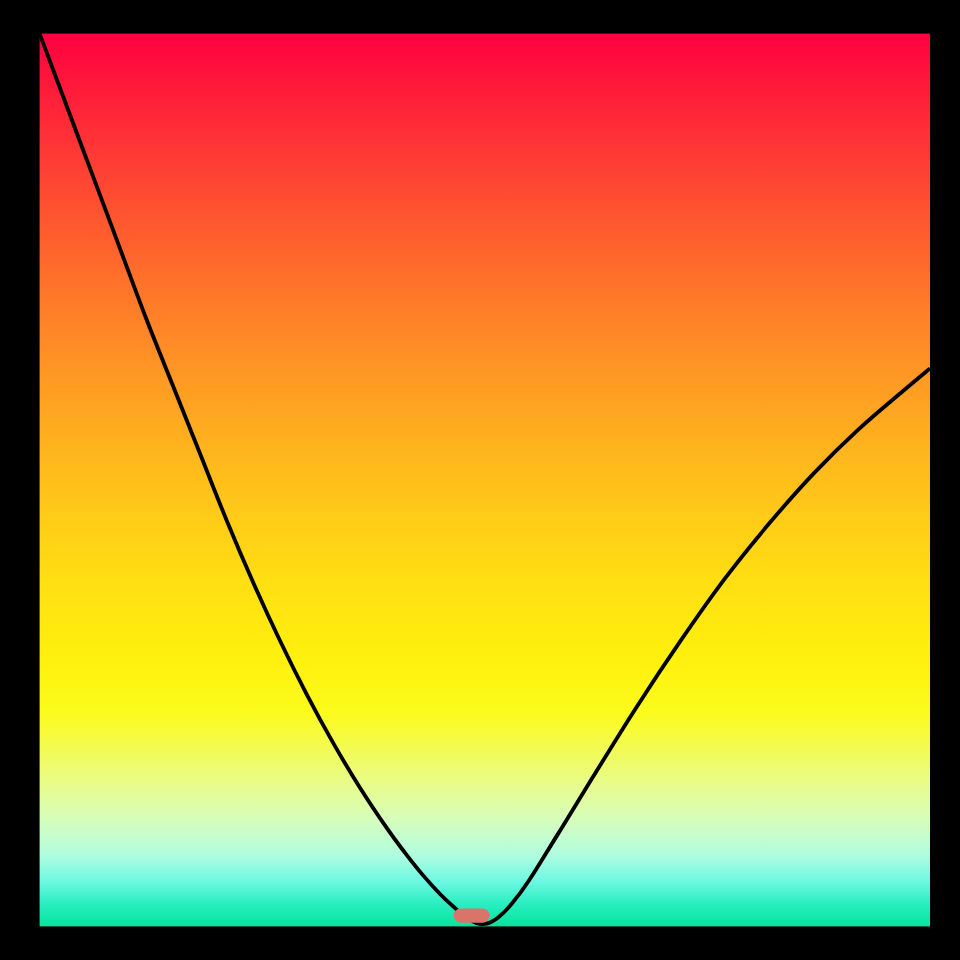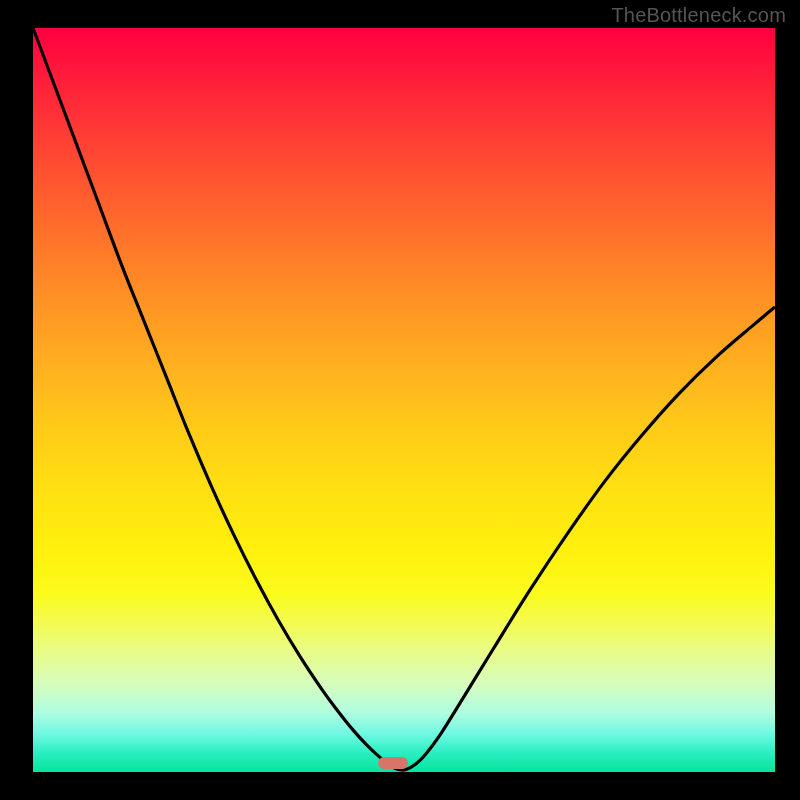--- a/index.html
+++ b/index.html
@@ -65,15 +65,14 @@
 <div class="stage">
 
   <div class="plot-area" style="left:33px;top:28px;width:742px;height:744px;"></div>
 
   <svg class="curve" width="800" height="800">
     <path fill="none" stroke-width="3.2" stroke="#000000" d="M 33 28 C 37.0068 38.71359999999999 47.2464 66.09279999999997 55.26 87.51999999999997 C 63.273599999999995 108.94719999999997 69.5064 125.61280000000002 77.52 147.04000000000002 C 85.53359999999999 168.46720000000002 91.7664 185.13280000000003 99.78 206.56 C 107.7936 227.98719999999997 114.0264 245.32239999999993 122.03999999999999 266.0799999999999 C 130.0536 286.83759999999995 136.28640000000001 301.792 144.3 321.88 C 152.3136 341.968 158.5464 357.592 166.56 377.68 C 174.5736 397.76800000000003 180.8064 414.06159999999994 188.82 433.47999999999996 C 196.8336 452.8984 203.0664 467.4808 211.07999999999998 485.56 C 219.09359999999998 503.6392 225.3264 517.18 233.34 533.92 C 241.3536 550.66 247.5864 563.1591999999999 255.6 578.56 C 263.6136 593.9608 269.8464 605.4184 277.86 619.48 C 285.8736 633.5416 292.1064 643.9576 300.12 656.68 C 308.1336 669.4024 315.702 680.51776 322.38 690.16 C 329.058 699.80224 331.8776 703.28416 337.21999999999997 710.248 C 342.56239999999997 717.21184 346.7176 722.55376 352.06 728.848 C 357.4024 735.1422399999999 362.22540000000004 740.3948800000001 366.90000000000003 745.216 C 371.57460000000003 750.03712 374.29032000000007 752.284 378.03000000000003 755.632 C 381.76968 758.9799999999999 384.337 761.40544 387.676 763.816 C 391.015 766.2265600000001 393.37456 767.95264 396.58 769.024 C 399.78544 770.09536 402.145 770.5715200000001 405.484 769.768 C 408.823 768.96448 411.39032 767.5062399999999 415.13 764.56 C 418.86968 761.61376 421.58540000000005 759.02464 426.26000000000005 753.4 C 430.93460000000005 747.77536 434.422 743.356 441.1 733.312 C 447.778 723.268 454.01079999999996 712.73296 463.35999999999996 697.6 C 472.70919999999995 682.46704 481.01959999999997 668.6584 493.04 649.24 C 505.0604000000001 629.8216 516.7840000000001 610.4776 530.1400000000001 589.72 C 543.4960000000001 568.9624 553.884 553.3384 567.24 533.92 C 580.596 514.5015999999999 590.984 499.51743999999997 604.34 481.84 C 617.696 464.16256 628.084 451.51456 641.4399999999999 435.71200000000005 C 654.7959999999999 419.9094400000001 665.184 408.1096 678.54 394.048 C 691.896 379.9864 702.284 369.91263999999995 715.64 357.592 C 728.996 345.27136 742.0552 334.70656 752.74 325.6 C 763.4248 316.49344 770.9932 310.348 775 307"></path>
   </svg>
 
   <div class="marker" style="left:377.87px;top:757.072px;width:30px;height:12px;background:#d9746a;"></div>
 
-  <div class="watermark" style="right:14px;top:4px;">TheBottleneck.com</div>
 
 </div>
 
 </body></html>

